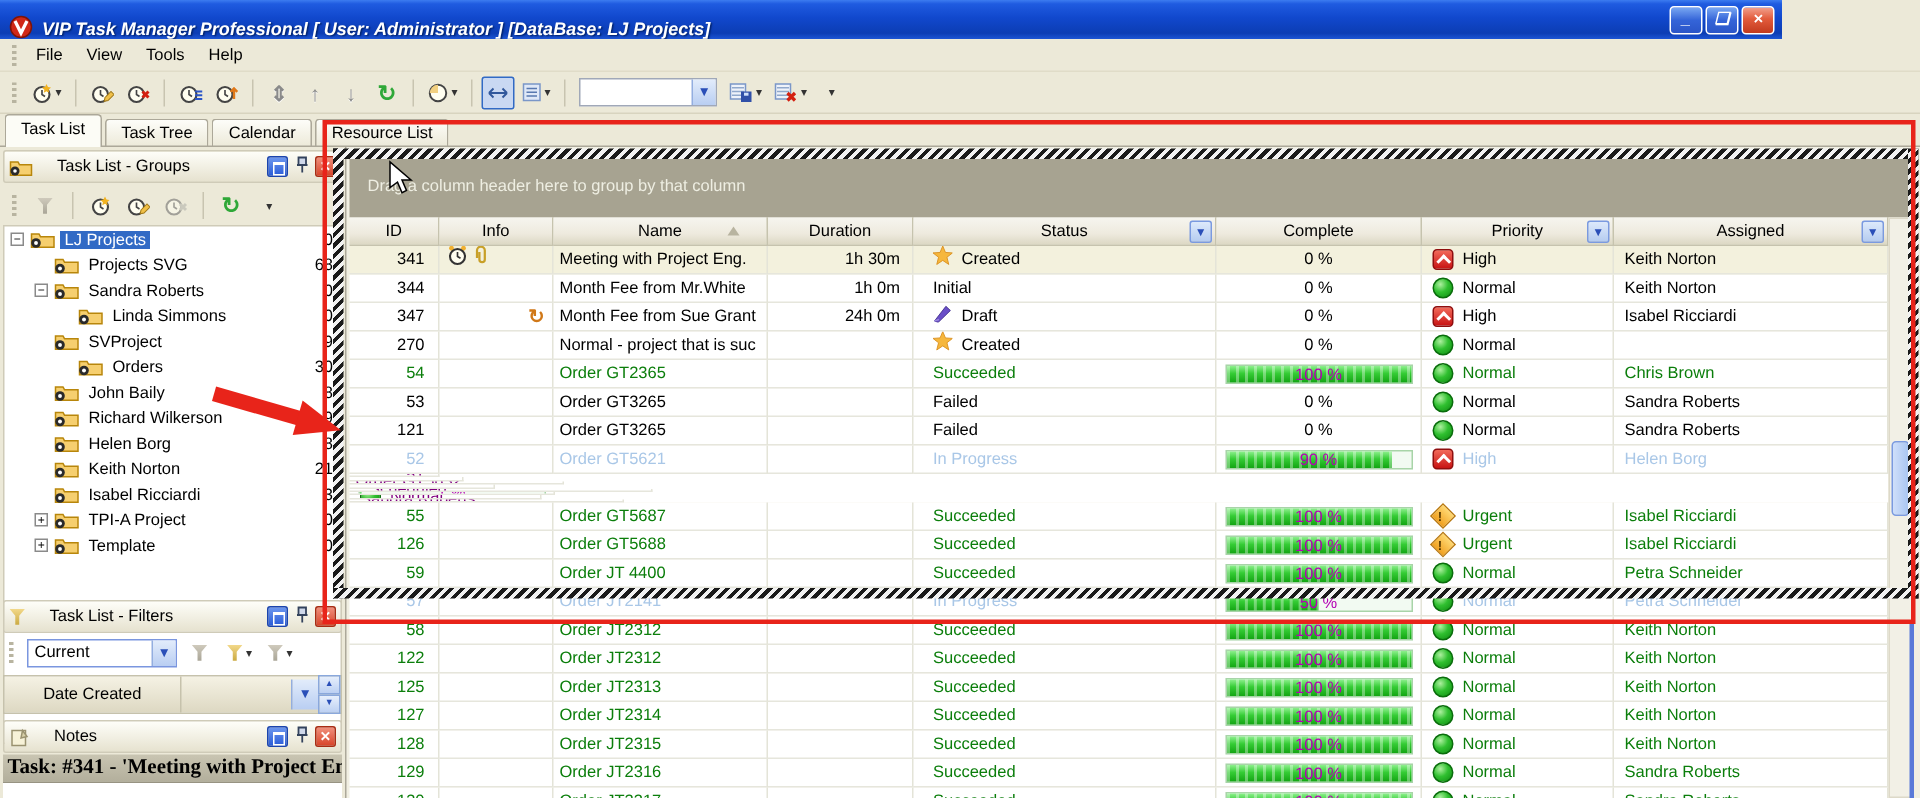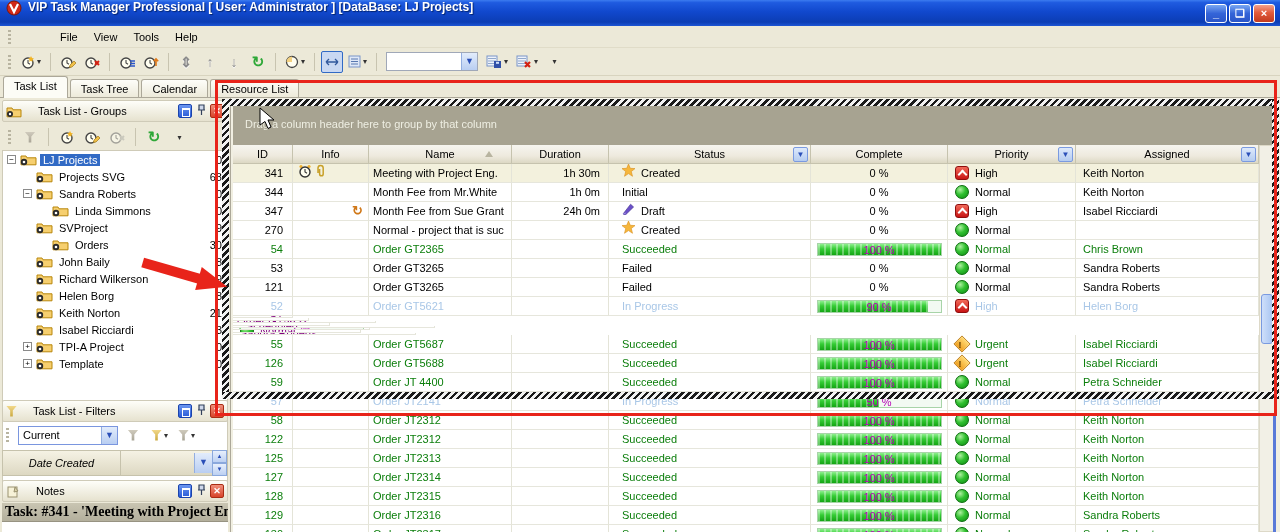--- a/index.html
+++ b/index.html
@@ -4,37 +4,37 @@
 <style>
   * { margin:0; padding:0; box-sizing:border-box; }
   html,body { background:#777; }
   .screen {
     position:relative; width:1280px; height:532px; overflow:hidden;
     font-family:"Liberation Sans", sans-serif; font-size:11px; color:#000;
     background:#ece9d8;
   }
   
   .titlebar {
-    position:absolute; left:0; top:0; width:1280px; height:26px;
+    position:absolute; left:0; top:0; width:1188px; height:26px;
     background:linear-gradient(180deg,#3c7cf0 0%,#1f5be0 10%,#1148cd 45%,#0c3db4 85%,#1d55d4 100%);
-    display:flex; align-items:flex-start; padding:0 6px; color:#fff;
+    display:flex; align-items:flex-end; padding:0 6px; color:#fff;font-style:italic;
   }
   .titlebar .logo { width:16px; height:16px; margin-right:6px; }
   .titlebar .ttl { font-size:12px; font-weight:bold; text-shadow:1px 1px 1px #03246e; white-space:nowrap; }
   .winbtns { position:absolute; right:5px; top:4px; display:flex; gap:2px; }
   .winbtn {
     width:22px; height:19px; border:1px solid #fff; border-radius:3px;
     background:linear-gradient(180deg,#79a7f2,#3464d8 50%,#2a55c8);
     color:#fff; font-size:11px; font-weight:bold; text-align:center; line-height:17px;
   }
   .winbtn.close { background:linear-gradient(180deg,#f2a08c,#e25b3c 45%,#c23a1e); }
   
   .menubar {
     position:absolute; left:0; top:26px; width:1280px; height:22px;
-    background:#ece9d8; border-bottom:1px solid #e0dcc8; display:flex; align-items:center; padding-left:8px;gap:36px;
+    background:#ece9d8; border-bottom:1px solid #e0dcc8; display:flex; align-items:center; padding-left:8px;
   }
   .grip { width:3px; height:14px; margin-right:5px;
     background:repeating-linear-gradient(180deg,#b8b4a0 0 2px,transparent 2px 4px); }
   .menu-item { padding:2px 8px; }
   .menu-item::first-letter { text-decoration:underline; }
   
   .toolbar {
     position:absolute; left:0; top:48px; width:1280px; height:28px;
     background:#ece9d8; border-bottom:1px solid #d8d4bf;
     display:flex; align-items:center; padding-left:8px; gap:2px;
@@ -87,21 +87,21 @@
   .titem .cnt { position:absolute; right:5px; }
   .foldico { position:relative; width:17px; height:13px; margin-right:3px; flex:none; }
   
   .filters-toolbar { position:absolute; left:2px; top:324px; width:226px; height:26px; display:flex; align-items:center; gap:4px; padding-left:4px; }
   .filters-combo { width:100px; height:19px; background:#fff; border:1px solid #7a96df; display:flex; align-items:center; }
   .filters-combo .val { flex:1; padding-left:4px; }
   .datebar {
     position:absolute; left:2px; top:352px; width:226px; height:26px;
     background:linear-gradient(180deg,#f5f2e4,#ddd8c2); border:1px solid #c6c2ac; display:flex; align-items:center;
   }
-  .datebar .dlabel { width:118px; text-align:center; border-right:1px solid #c6c2ac; height:100%; line-height:24px;font-style:italic; }
+  .datebar .dlabel { width:118px; text-align:center; border-right:1px solid #c6c2ac; height:100%; line-height:24px; }
   .datebar .dcombo { flex:1; height:100%; display:flex; align-items:center; justify-content:flex-end; }
   .spinner { width:15px; height:26px; display:flex; flex-direction:column; }
   .spinbtn { flex:1; background:linear-gradient(180deg,#e7effc,#bcd0f2); border:1px solid #8aa8dc; color:#2a4fb8; font-size:6px; line-height:11px; text-align:center; }
   .notesband {
     position:absolute; left:2px; top:405px; width:226px; height:19px;
     background:linear-gradient(180deg,#c9c5b2,#b3af9c); border-bottom:1px solid #979382;
     font-family:"Liberation Serif", serif; font-weight:bold; font-size:14px; line-height:18px;
     white-space:nowrap; overflow:hidden; padding-left:3px;
   }
   .notesbody { position:absolute; left:2px; top:424px; width:226px; height:10px; background:#fff; }

